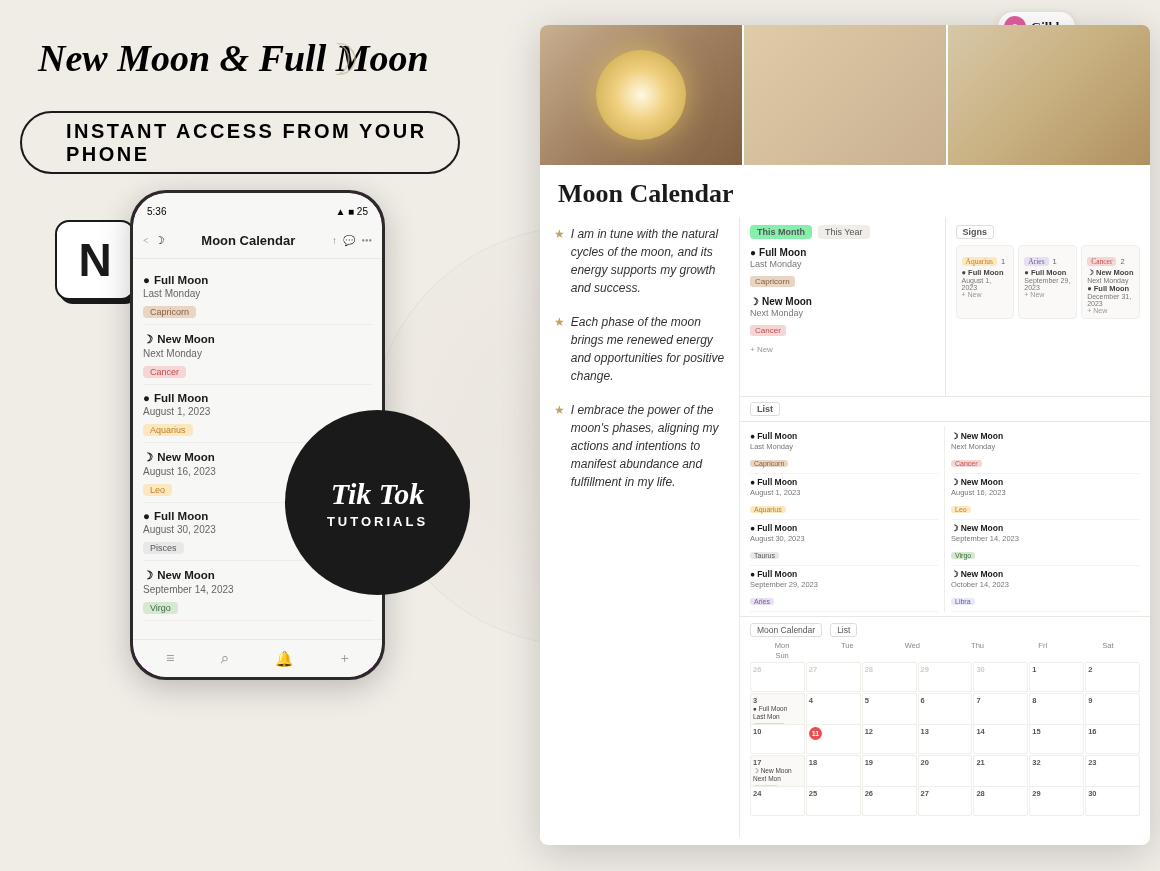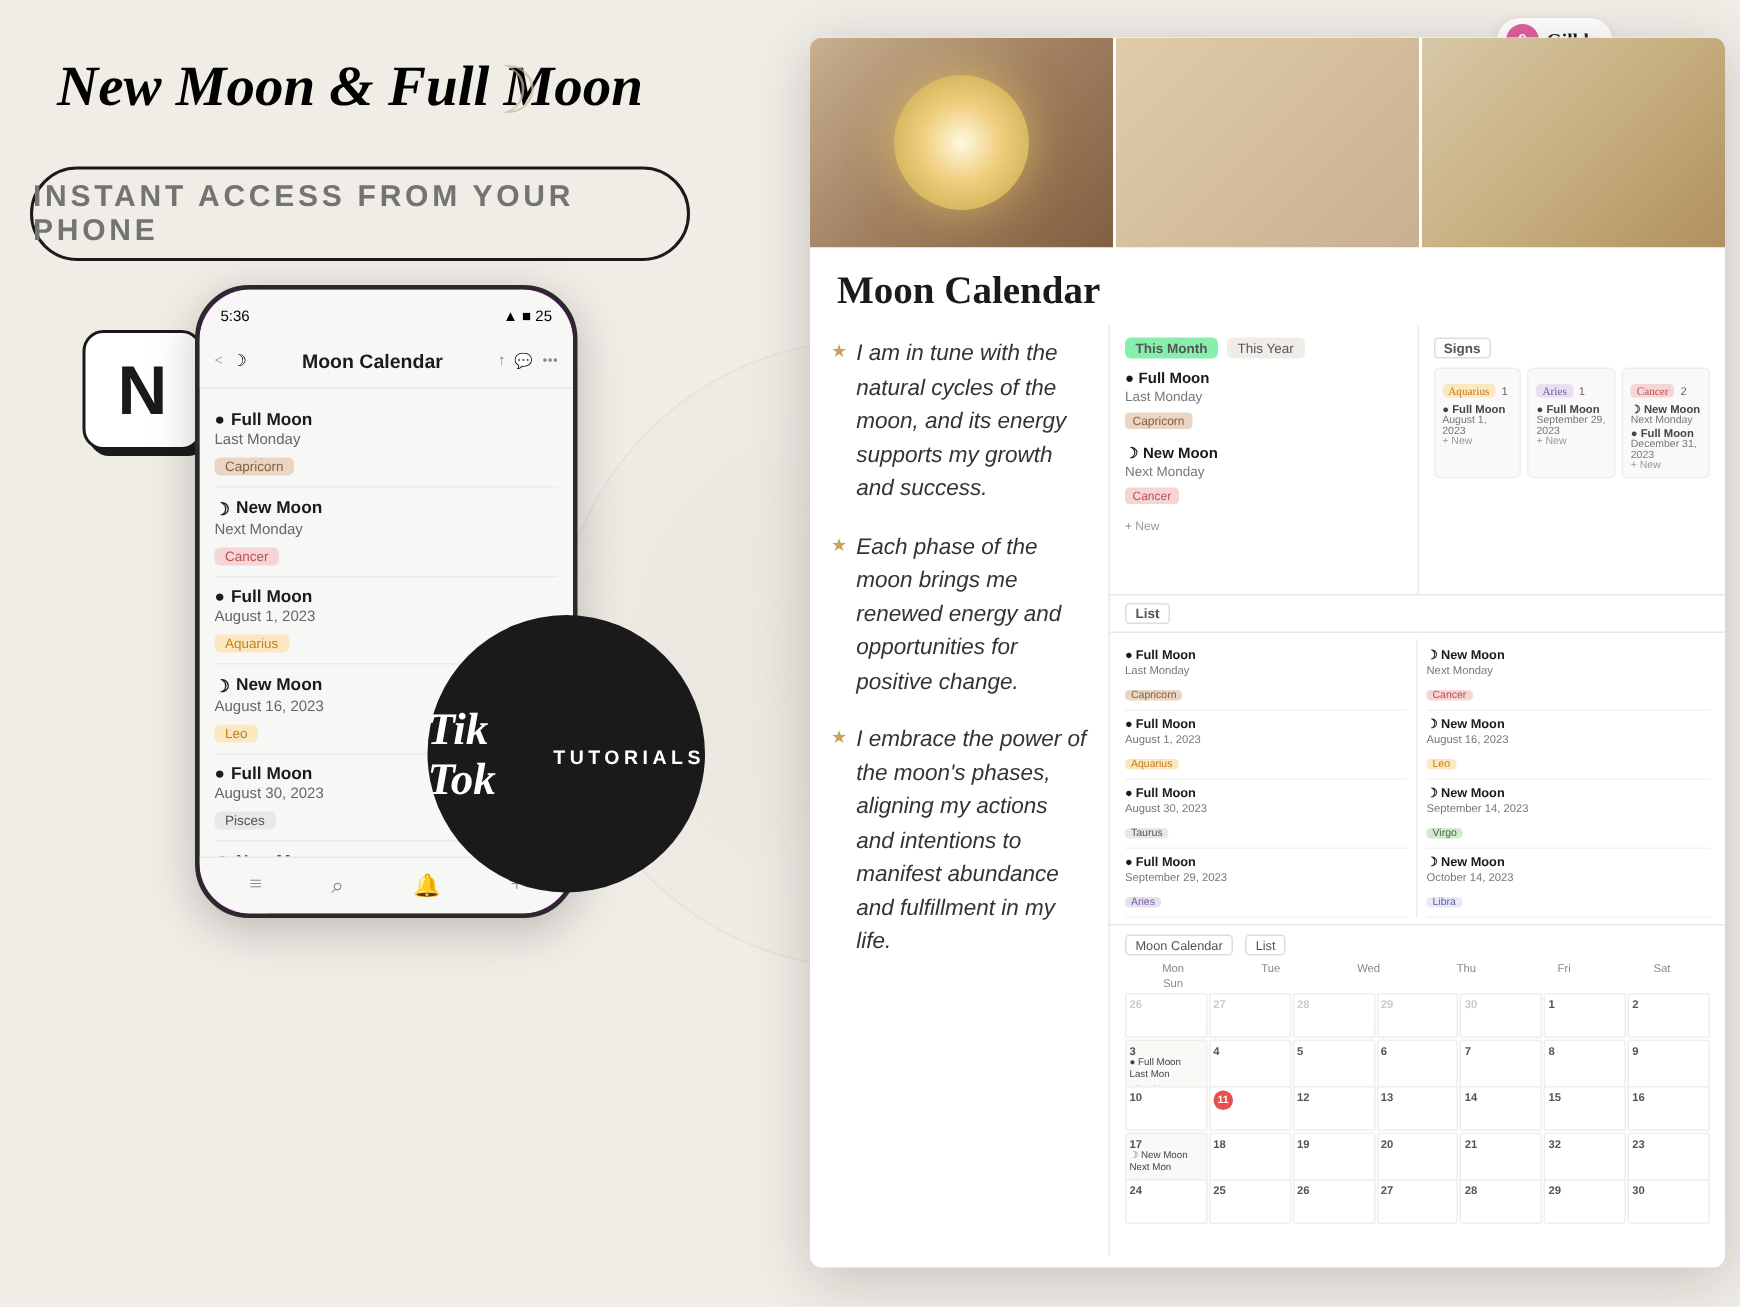--- a/index.html
+++ b/index.html
@@ -68,22 +68,23 @@
       border-radius: 32px;
       display: flex;
       align-items: center;
       justify-content: center;
     }
     .access-badge-text {
       font-family: Arial, Helvetica, sans-serif;
       font-weight: 900;
       font-size: 20px;
       letter-spacing: 2.5px;
-      color: #737373;
+      color: #000000;
       text-transform: uppercase;
+      padding-left: 44px;
     }
 
     
     .notion-icon {
       position: absolute;
       top: 220px;
       left: 55px;
       width: 80px;
       height: 80px;
       background: #fff;
@@ -98,22 +99,22 @@
       font-family: Arial, sans-serif;
       box-shadow: 4px 4px 0 #1a1a1a;
     }
 
     
     .phone-mockup {
       position: absolute;
       top: 190px;
       left: 130px;
       width: 255px;
-      height: 422px;
-      background: #a21caf;
+      height: 490px;
+      background: #701a75;
       border-radius: 36px;
       border: 3px solid #2a2a2a;
       box-shadow: 0 8px 32px rgba(0,0,0,0.22);
       overflow: hidden;
     }
     .phone-screen {
       position: absolute;
       top: 0; left: 0;
       width: 100%;
       height: 100%;
@@ -204,21 +205,21 @@
     
     .tiktok-circle {
       position: absolute;
       top: 410px;
       left: 285px;
       width: 185px;
       height: 185px;
       background: #1a1a1a;
       border-radius: 50%;
       display: flex;
-      flex-direction: row;
+      flex-direction: column;
       align-items: center;
       justify-content: center;
       z-index: 10;
     }
     .tiktok-main {
       font-family: Georgia, 'Times New Roman', serif;
       font-style: italic;
       font-size: 30px;
       font-weight: 700;
       color: #fff;
@@ -310,21 +311,21 @@
       gap: 6px;
       margin-bottom: 16px;
     }
     .star-icon {
       color: #c8a060;
       font-size: 12px;
       margin-top: 2px;
       flex-shrink: 0;
     }
     .affirmation-text {
-      font-size: 15px;
+      font-size: 12px;
       color: #333;
       font-family: Arial, sans-serif;
       line-height: 1.5;
       font-style: italic;
     }
 
     
     .main-data-col {
       flex: 1;
       overflow: hidden;

